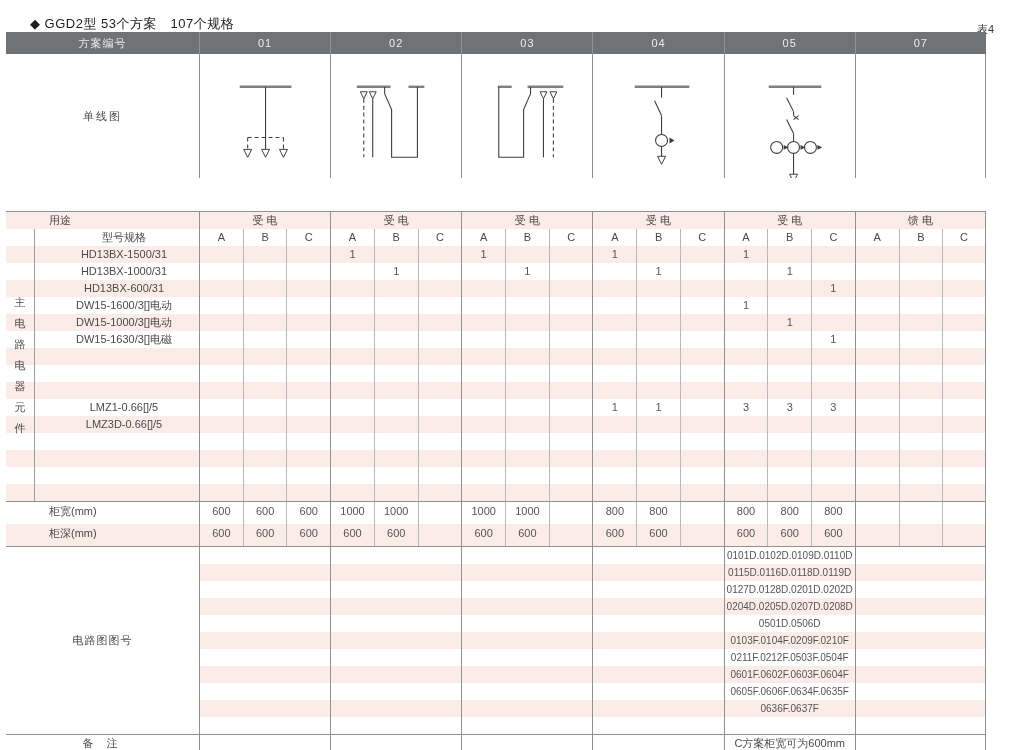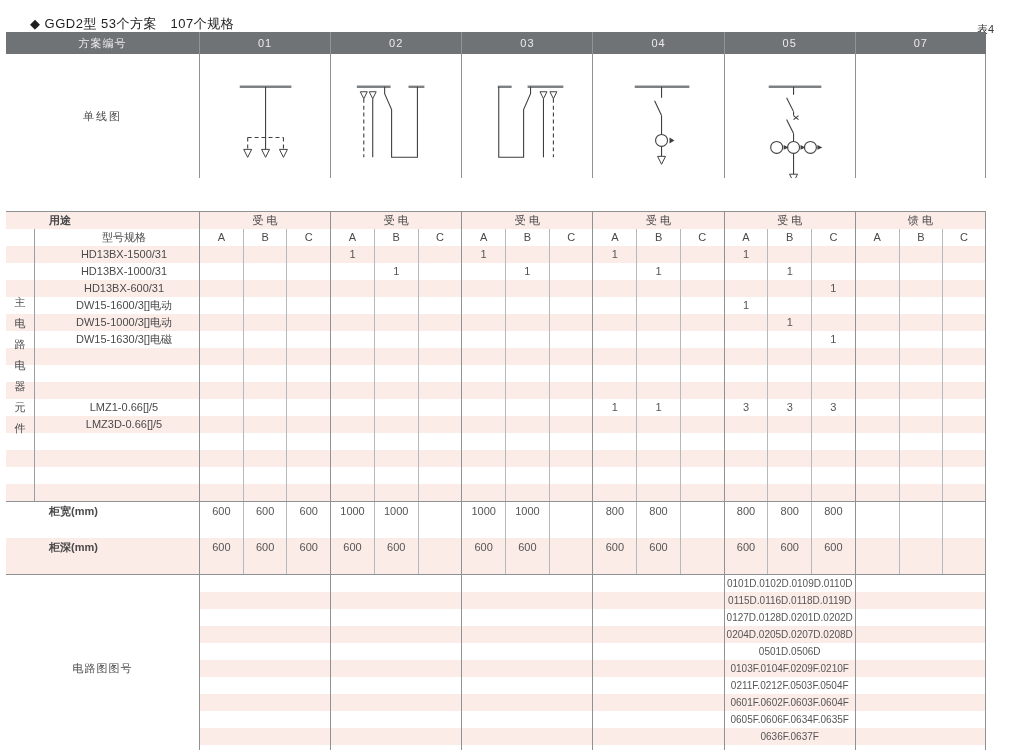--- a/index.html
+++ b/index.html
@@ -17,38 +17,38 @@
   .c-label{width:193px;flex:none;}
   .c-scheme{width:calc(787px/6);flex:none;}
   .c-sub{width:calc(787px/18);flex:none;}
   .strip-cell{width:29px;flex:none;}
   .name-cell{width:164px;flex:none;text-align:left;padding-left:14px;}
 
   .cell{box-sizing:border-box;text-align:center;overflow:hidden;white-space:nowrap;}
   .b-main{border-left:1px solid #8f9294;}
   .b-sub{border-left:1px solid #b6b9bb;}
   .b-right{border-right:1px solid #8f9294;}
-  .lab-left{text-align:left;padding-left:43px;font-weight:bold;}
+  .lab-left{text-align:left;padding-left:43px;}
   .pink{background:#fbece8;}
 
   
   .hdr{display:flex;height:22px;background:#6f7376;color:#ececec;font-size:11px;line-height:22px;text-align:center;letter-spacing:1px;}
   .hdr .cell{border-left:1px solid #90949697;}
   .hdr .cell{border-left:1px solid #909496;}
   .hdr .cell:first-child{border-left:none;}
 
   
   .diag{display:flex;height:157px;}
   .diag .cell{position:relative;height:124px;}
   .diag-label{display:flex;align-items:center;justify-content:center;font-size:11px;letter-spacing:2px;}
   .diag svg{position:absolute;inset:0;}
 
   
   .row{display:flex;height:17px;line-height:17px;font-size:11px;}
-  .row18{display:flex;height:36px;line-height:18px;font-size:11px;}
+  .row18{display:flex;height:22px;line-height:18px;font-size:11px;}
   #specbody{position:relative;border-top:1px solid #8f9294;}
   .strip{
     position:absolute;left:0;top:17px;width:29px;height:272px;box-sizing:border-box;
     border-right:1px solid #9b9ea0;display:flex;flex-direction:column;align-items:center;
     justify-content:center;gap:6px;font-size:11px;color:#4a4a4a;pointer-events:none;
   }
   .qty{color:#555;}
 
   .dims{border-top:1px solid #8f9294;}
 

